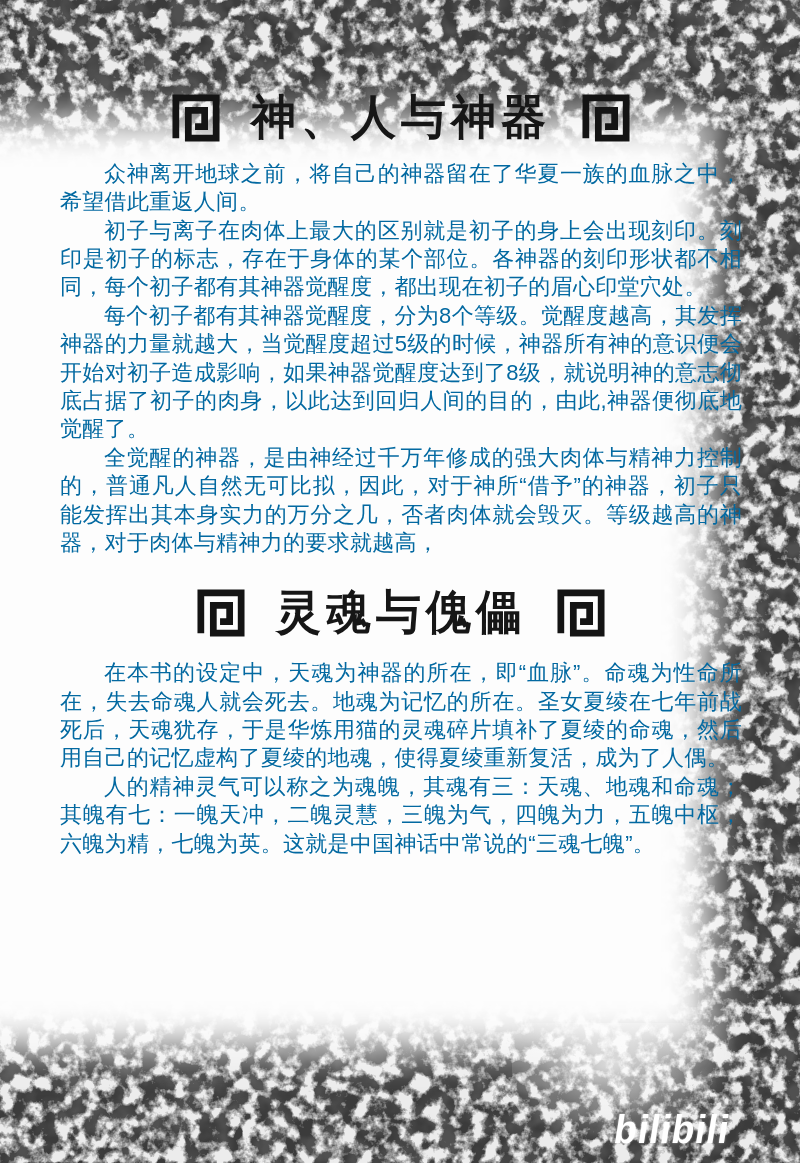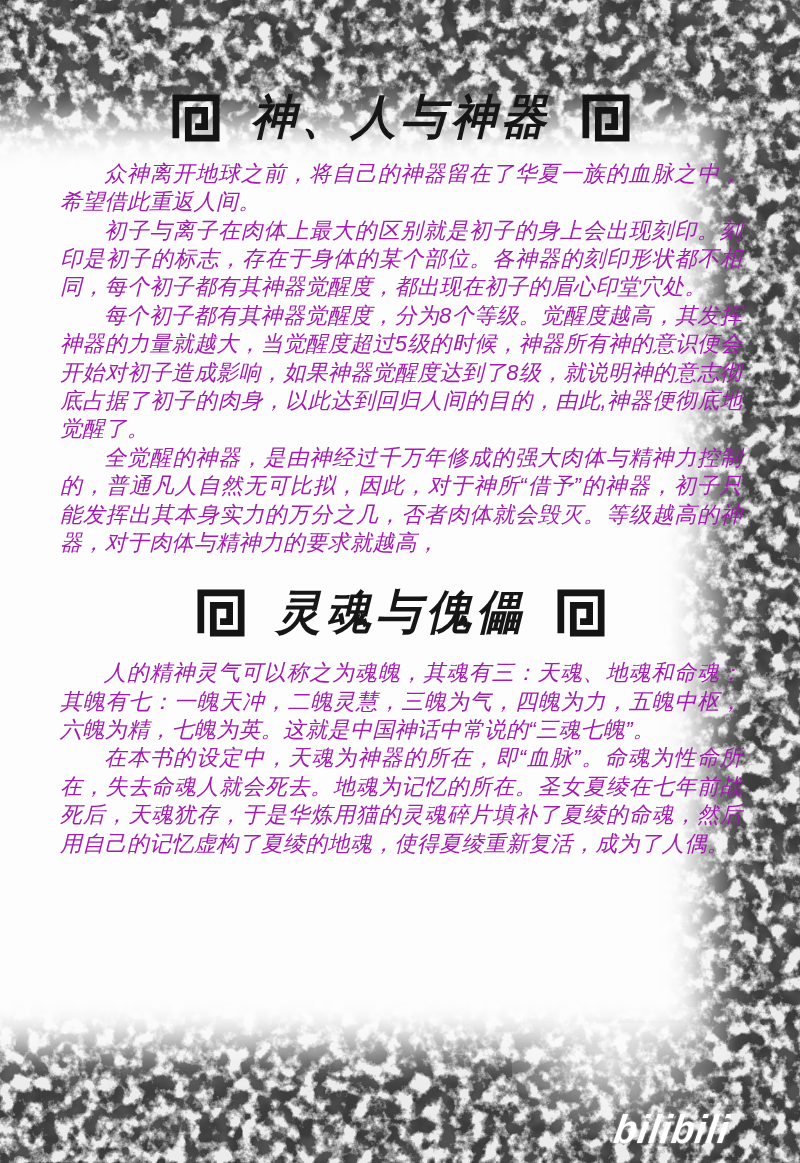--- a/index.html
+++ b/index.html
@@ -9,21 +9,20 @@
     height: 1163px;
     overflow: hidden;
     background: #ffffff;
     font-family: "Liberation Sans", sans-serif;
   }
   .page {
     position: relative;
     width: 742px;
     height: 1163px;
     background: #fdfdfd;
-    font-style: italic;
   }
   
   .frame-svg {
     position: absolute;
     left: 0; top: 0;
     z-index: 0;
     display: block;
   }
   
   .content {
@@ -64,21 +63,21 @@
     flex: 0 0 auto;
     display: block;
   }
   .body-text p {
     margin: 0;
     font-size: 22px;
     line-height: 28.4px;
     text-align: justify;
     text-indent: 2em;
     letter-spacing: 0.3px;
-    color: #a21caf;
+    color: #0369a1;
     word-break: break-all;
   }
   
   .watermark-glow {
     position: absolute;
     right: 10px;
     bottom: 20px;
     width: 220px;
     height: 120px;
     z-index: 3;
@@ -159,22 +158,22 @@
       <div class="section-title-row second">
         <svg class="ornament" width="50" height="48" viewBox="0 0 50 50" aria-hidden="true">
           <path d="M4,46 L4,4 L46,4 L46,46 L17,46 L17,17 L34,17 L34,34 L24,34" fill="none" stroke="#141414" stroke-width="7"></path>
         </svg>
         <h1 class="section-title">灵魂与傀儡</h1>
         <svg class="ornament" width="50" height="48" viewBox="0 0 50 50" aria-hidden="true">
           <path d="M4,46 L4,4 L46,4 L46,46 L17,46 L17,17 L34,17 L34,34 L24,34" fill="none" stroke="#141414" stroke-width="7"></path>
         </svg>
       </div>
       <div class="body-text">
+        <p>在本书的设定中，天魂为神器的所在，即“血脉”。命魂为性命所在，失去命魂人就会死去。地魂为记忆的所在。圣女夏绫在七年前战死后，天魂犹存，于是华炼用猫的灵魂碎片填补了夏绫的命魂，然后用自己的记忆虚构了夏绫的地魂，使得夏绫重新复活，成为了人偶。</p>
         <p>人的精神灵气可以称之为魂魄，其魂有三：天魂、地魂和命魂；其魄有七：一魄天冲，二魄灵慧，三魄为气，四魄为力，五魄中枢，六魄为精，七魄为英。这就是中国神话中常说的“三魂七魄”。</p>
-        <p>在本书的设定中，天魂为神器的所在，即“血脉”。命魂为性命所在，失去命魂人就会死去。地魂为记忆的所在。圣女夏绫在七年前战死后，天魂犹存，于是华炼用猫的灵魂碎片填补了夏绫的命魂，然后用自己的记忆虚构了夏绫的地魂，使得夏绫重新复活，成为了人偶。</p>
       </div>
     </section>
 
   </div>
 
   <div class="watermark-glow"></div>
   <div class="watermark">bilibili</div>
 
 </div>
 

